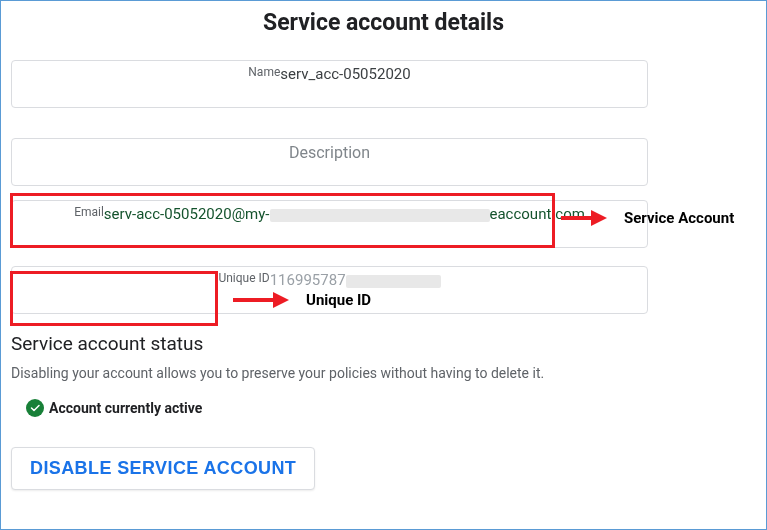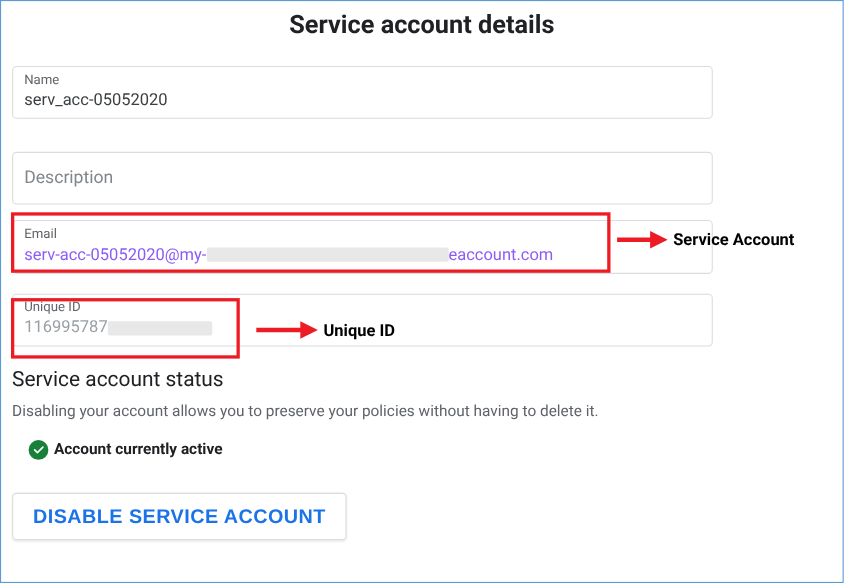--- a/index.html
+++ b/index.html
@@ -27,21 +27,21 @@
       margin-top: 18px;
     }
     .field {
       border: 1px solid #dadce0;
       border-radius: 4px;
       padding: 4px 10px 8px 10px;
       width: 637px;
       margin-bottom: 14px;
       min-height: 48px;
       display: flex;
-      flex-direction: column;
+      flex-direction: row;
       justify-content: center;
       position: relative;
     }
     .field-label {
       font-size: 12px;
       color: #5f6368;
       line-height: 1.2;
       margin-bottom: 2px;
     }
     .field-value {
@@ -96,21 +96,21 @@
     }
     .redbox {
       position: absolute;
       border: 3px solid #ed1c24;
       pointer-events: none;
     }
     .annot {
       position: absolute;
       display: flex;
       align-items: center;
-      gap: 5px;
+      gap: 17px;
       pointer-events: none;
     }
     .annot-label {
       font-size: 15px;
       font-weight: 700;
       color: #000;
     }
     .arrow svg { display: block; }
     .redact {
       display: inline-block;
@@ -131,21 +131,21 @@
   <div class="field-label">Name</div>
   <div class="field-value">serv_acc-05052020</div>
 </div>
 
 <div class="field">
   <div class="field-placeholder">Description</div>
 </div>
 
 <div class="field" style="margin-bottom:18px;">
   <div class="field-label">Email</div>
-  <div class="field-value" style="color:#8b5cf6;">
+  <div class="field-value" style="color:#14532d;">
     <span>serv-acc-05052020@my-</span><span class="redact" style="width:220px;"></span><span>eaccount.com</span>
   </div>
 </div>
 
 <div class="field" style="margin-bottom:18px;">
   <div class="field-label">Unique ID</div>
   <div class="field-value" style="color:#9aa0a6;">
     <span>116995787</span><span class="redact" style="width:95px;"></span>
   </div>
 </div>

